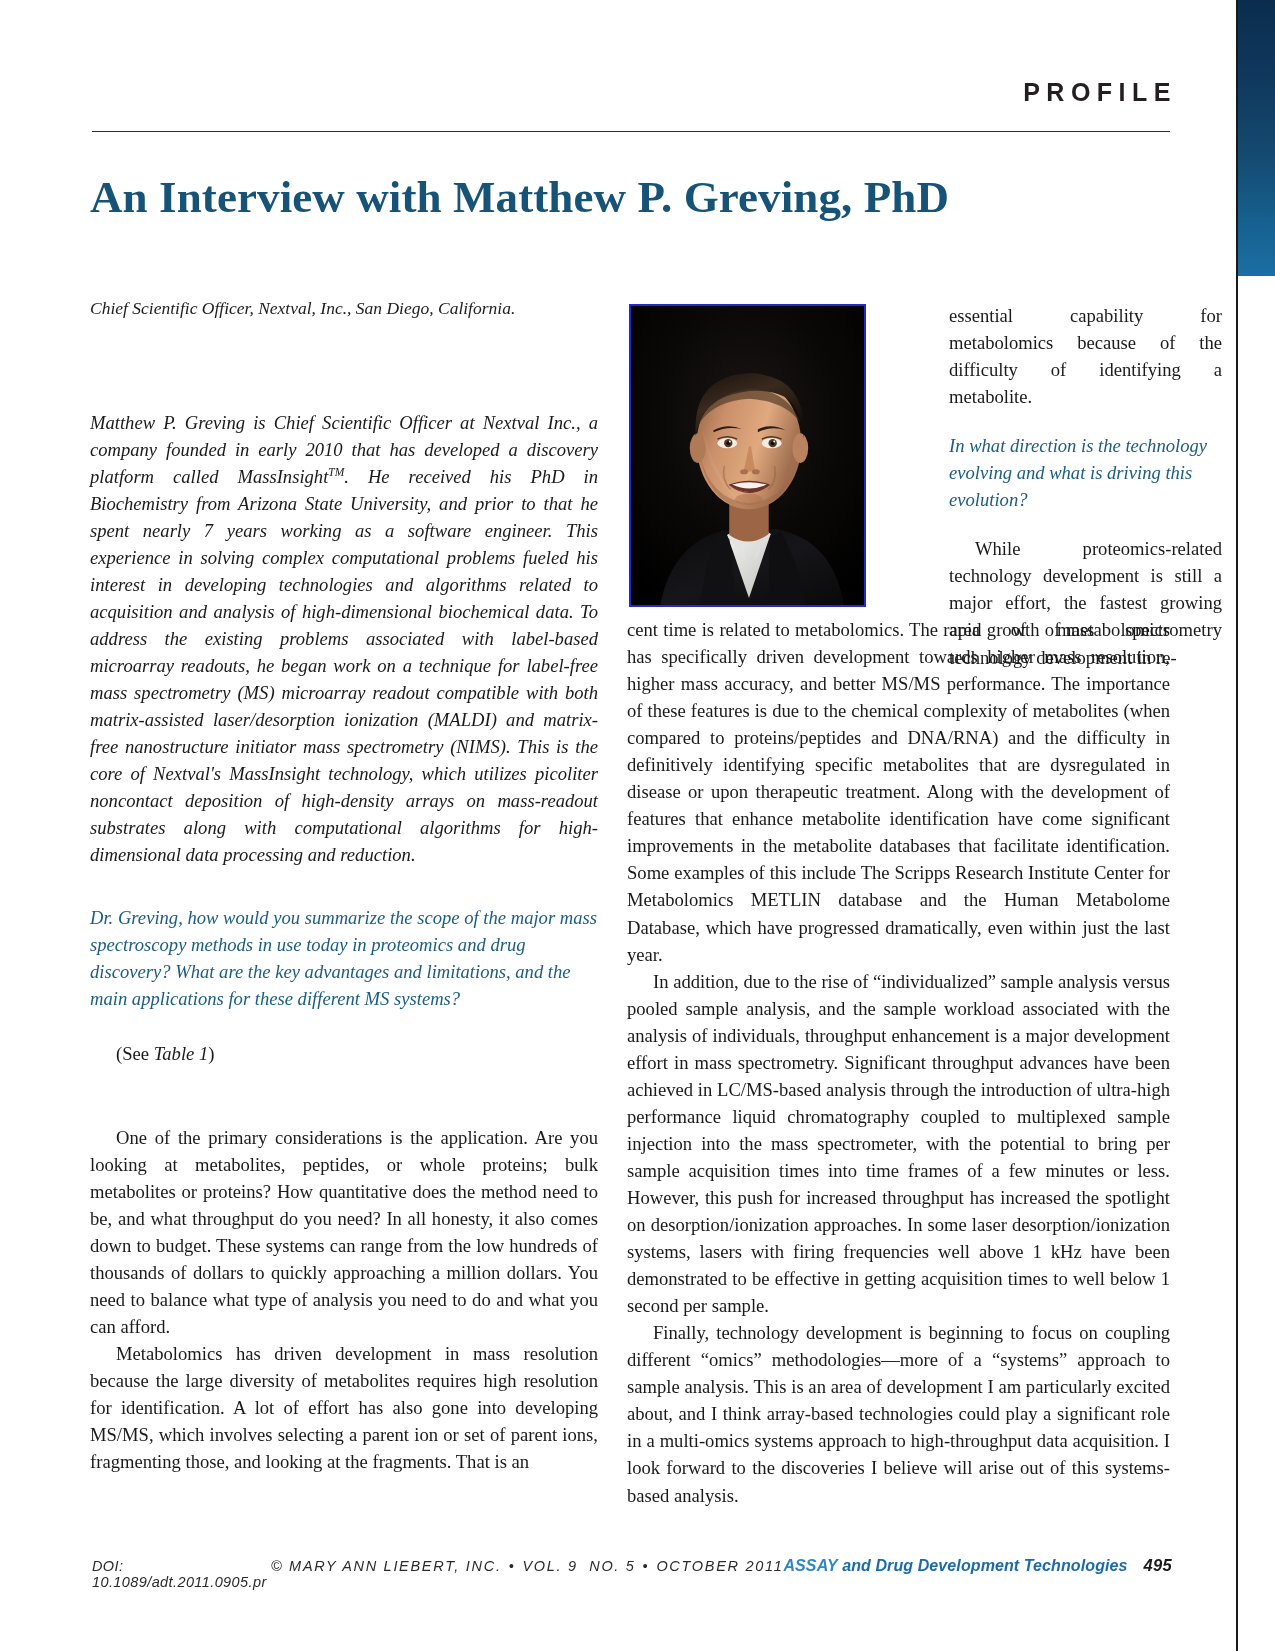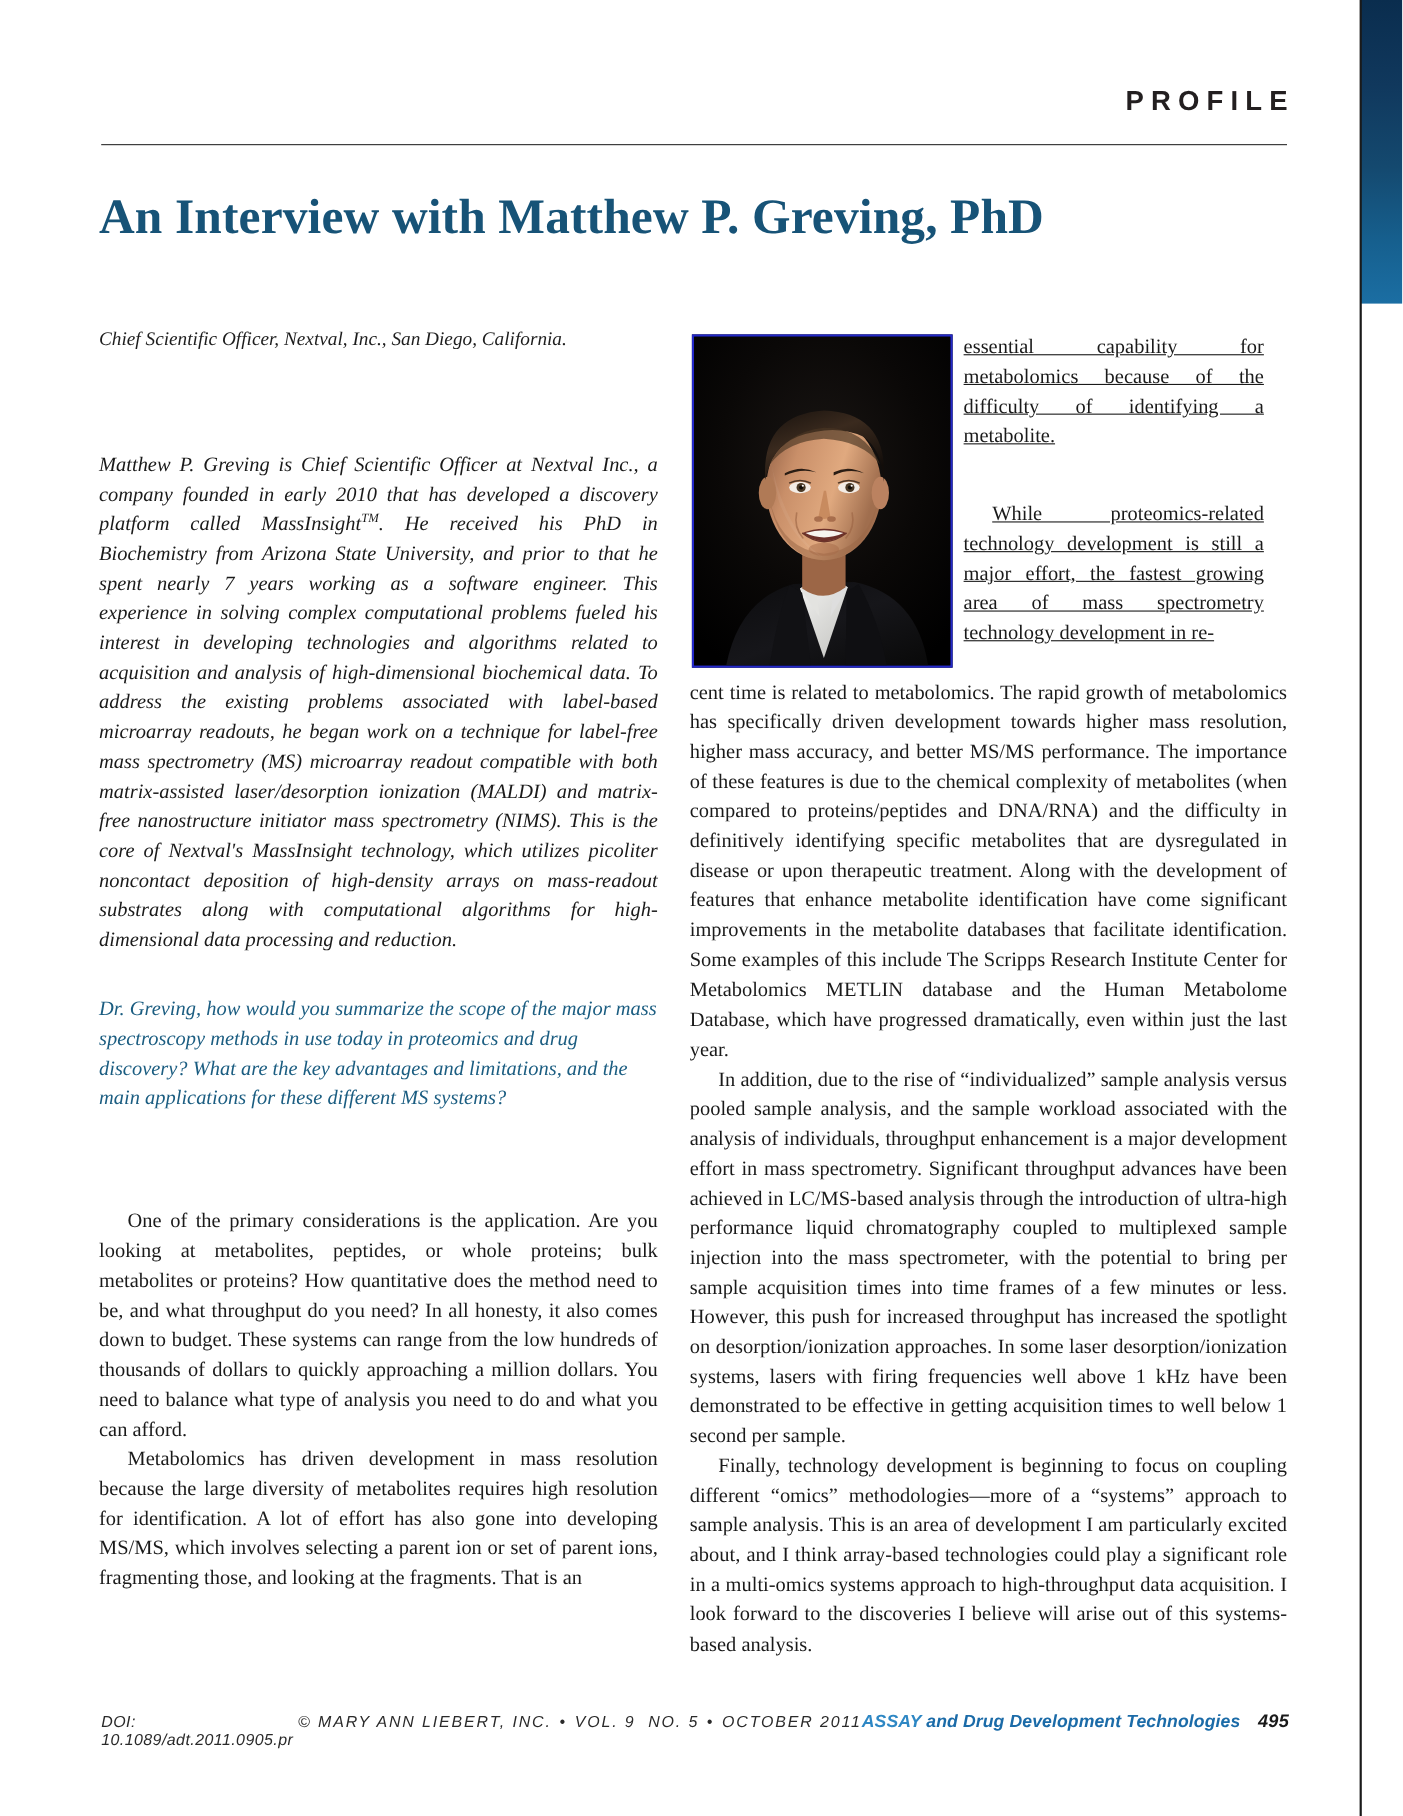--- a/index.html
+++ b/index.html
@@ -124,24 +124,23 @@
     border: 2px solid #2429c9;
     box-sizing: border-box;
     background: #000;
     overflow: hidden;
   }
   .portrait svg { display: block; width: 100%; height: 100%; }
 
   
   .rc-top {
     position: absolute;
-    left: 876px;
+    left: 949px;
     top: 302px;
     width: 273px;
-    text-decoration: underline;
   }
   .rc-top p.body { font-size: 18.6px; line-height: 1.455; }
   .rc-flow {
     position: absolute;
     left: 627px;
     top: 616px;
     width: 543px;
   }
   .footer {
     position: absolute;
@@ -196,20 +195,21 @@
     <div class="byline">Chief Scientific Officer, Nextval, Inc., San Diego, California.</div>
 
     <p class="body italic"><span>Matthew P. Greving is Chief Scientific Officer at Nextval Inc., a company founded in early 2010 that has developed a discovery platform called MassInsight</span><sup class="tm">TM</sup><span>. He received his PhD in Biochemistry from Arizona State University, and prior to that he spent nearly 7 years working as a software engineer. This experience in solving complex computational problems fueled his interest in developing technologies and algorithms related to acquisition and analysis of high-dimensional biochemical data. To address the existing problems associated with label-based microarray readouts, he began work on a technique for label-free mass spectrometry (MS) microarray readout compatible with both matrix-assisted laser/desorption ionization (MALDI) and matrix-free nanostructure initiator mass spectrometry (NIMS). This is the core of Nextval's MassInsight technology, which utilizes picoliter noncontact deposition of high-density arrays on mass-readout substrates along with computational algorithms for high-dimensional data processing and reduction.</span></p>
 
     <div class="gap-lg"></div>
 
     <p class="q">Dr. Greving, how would you summarize the scope of the major mass spectroscopy methods in use today in proteomics and drug discovery? What are the key advantages and limitations, and the main applications for these different MS systems?</p>
 
     <div class="gap-md"></div>
 
+    <p class="see-table"><span>(See </span><i>Table 1</i><span>)</span></p>
 
     <div class="gap-md"></div>
 
 
     <div class="gap-md"></div>
 
     <p class="body indent">One of the primary considerations is the application. Are you looking at metabolites, peptides, or whole proteins; bulk metabolites or proteins? How quantitative does the method need to be, and what throughput do you need? In all honesty, it also comes down to budget. These systems can range from the low hundreds of thousands of dollars to quickly approaching a million dollars. You need to balance what type of analysis you need to do and what you can afford.</p>
     <p class="body indent">Metabolomics has driven development in mass resolution because the large diversity of metabolites requires high resolution for identification. A lot of effort has also gone into developing MS/MS, which involves selecting a parent ion or set of parent ions, fragmenting those, and looking at the fragments. That is an</p>
   </div>
 
@@ -293,20 +293,21 @@
 
       <ellipse cx="120" cy="196" rx="14" ry="6" fill="#a56a48" opacity="0.5"></ellipse>
 
       <path d="M70 110 Q84 180 120 204 Q92 190 78 150 Z" fill="#ffffff" opacity="0.06"></path>
     </svg>
   </div>
 
   <div class="rc-top">
     <p class="body">essential capability for metabolomics because of the difficulty of identifying a metabolite.</p>
     <div class="gap-sm"></div>
+    <p class="q">In what direction is the technology evolving and what is driving this evolution?</p>
     <div class="gap-sm"></div>
     <p class="body indent">While proteomics-related technology development is still a major effort, the fastest growing area of mass spectrometry technology development in re-</p>
   </div>
 
   <div class="rc-flow">
     <p class="body">cent time is related to metabolomics. The rapid growth of metabolomics has specifically driven development towards higher mass resolution, higher mass accuracy, and better MS/MS performance. The importance of these features is due to the chemical complexity of metabolites (when compared to proteins/peptides and DNA/RNA) and the difficulty in definitively identifying specific metabolites that are dysregulated in disease or upon therapeutic treatment. Along with the development of features that enhance metabolite identification have come significant improvements in the metabolite databases that facilitate identification. Some examples of this include The Scripps Research Institute Center for Metabolomics METLIN database and the Human Metabolome Database, which have progressed dramatically, even within just the last year.</p>
     <p class="body indent">In addition, due to the rise of “individualized” sample analysis versus pooled sample analysis, and the sample workload associated with the analysis of individuals, throughput enhancement is a major development effort in mass spectrometry. Significant throughput advances have been achieved in LC/MS-based analysis through the introduction of ultra-high performance liquid chromatography coupled to multiplexed sample injection into the mass spectrometer, with the potential to bring per sample acquisition times into time frames of a few minutes or less. However, this push for increased throughput has increased the spotlight on desorption/ionization approaches. In some laser desorption/ionization systems, lasers with firing frequencies well above 1 kHz have been demonstrated to be effective in getting acquisition times to well below 1 second per sample.</p>
     <p class="body indent">Finally, technology development is beginning to focus on coupling different “omics” methodologies—more of a “systems” approach to sample analysis. This is an area of development I am particularly excited about, and I think array-based technologies could play a significant role in a multi-omics systems approach to high-throughput data acquisition. I look forward to the discoveries I believe will arise out of this systems-based analysis.</p>
   </div>
 

